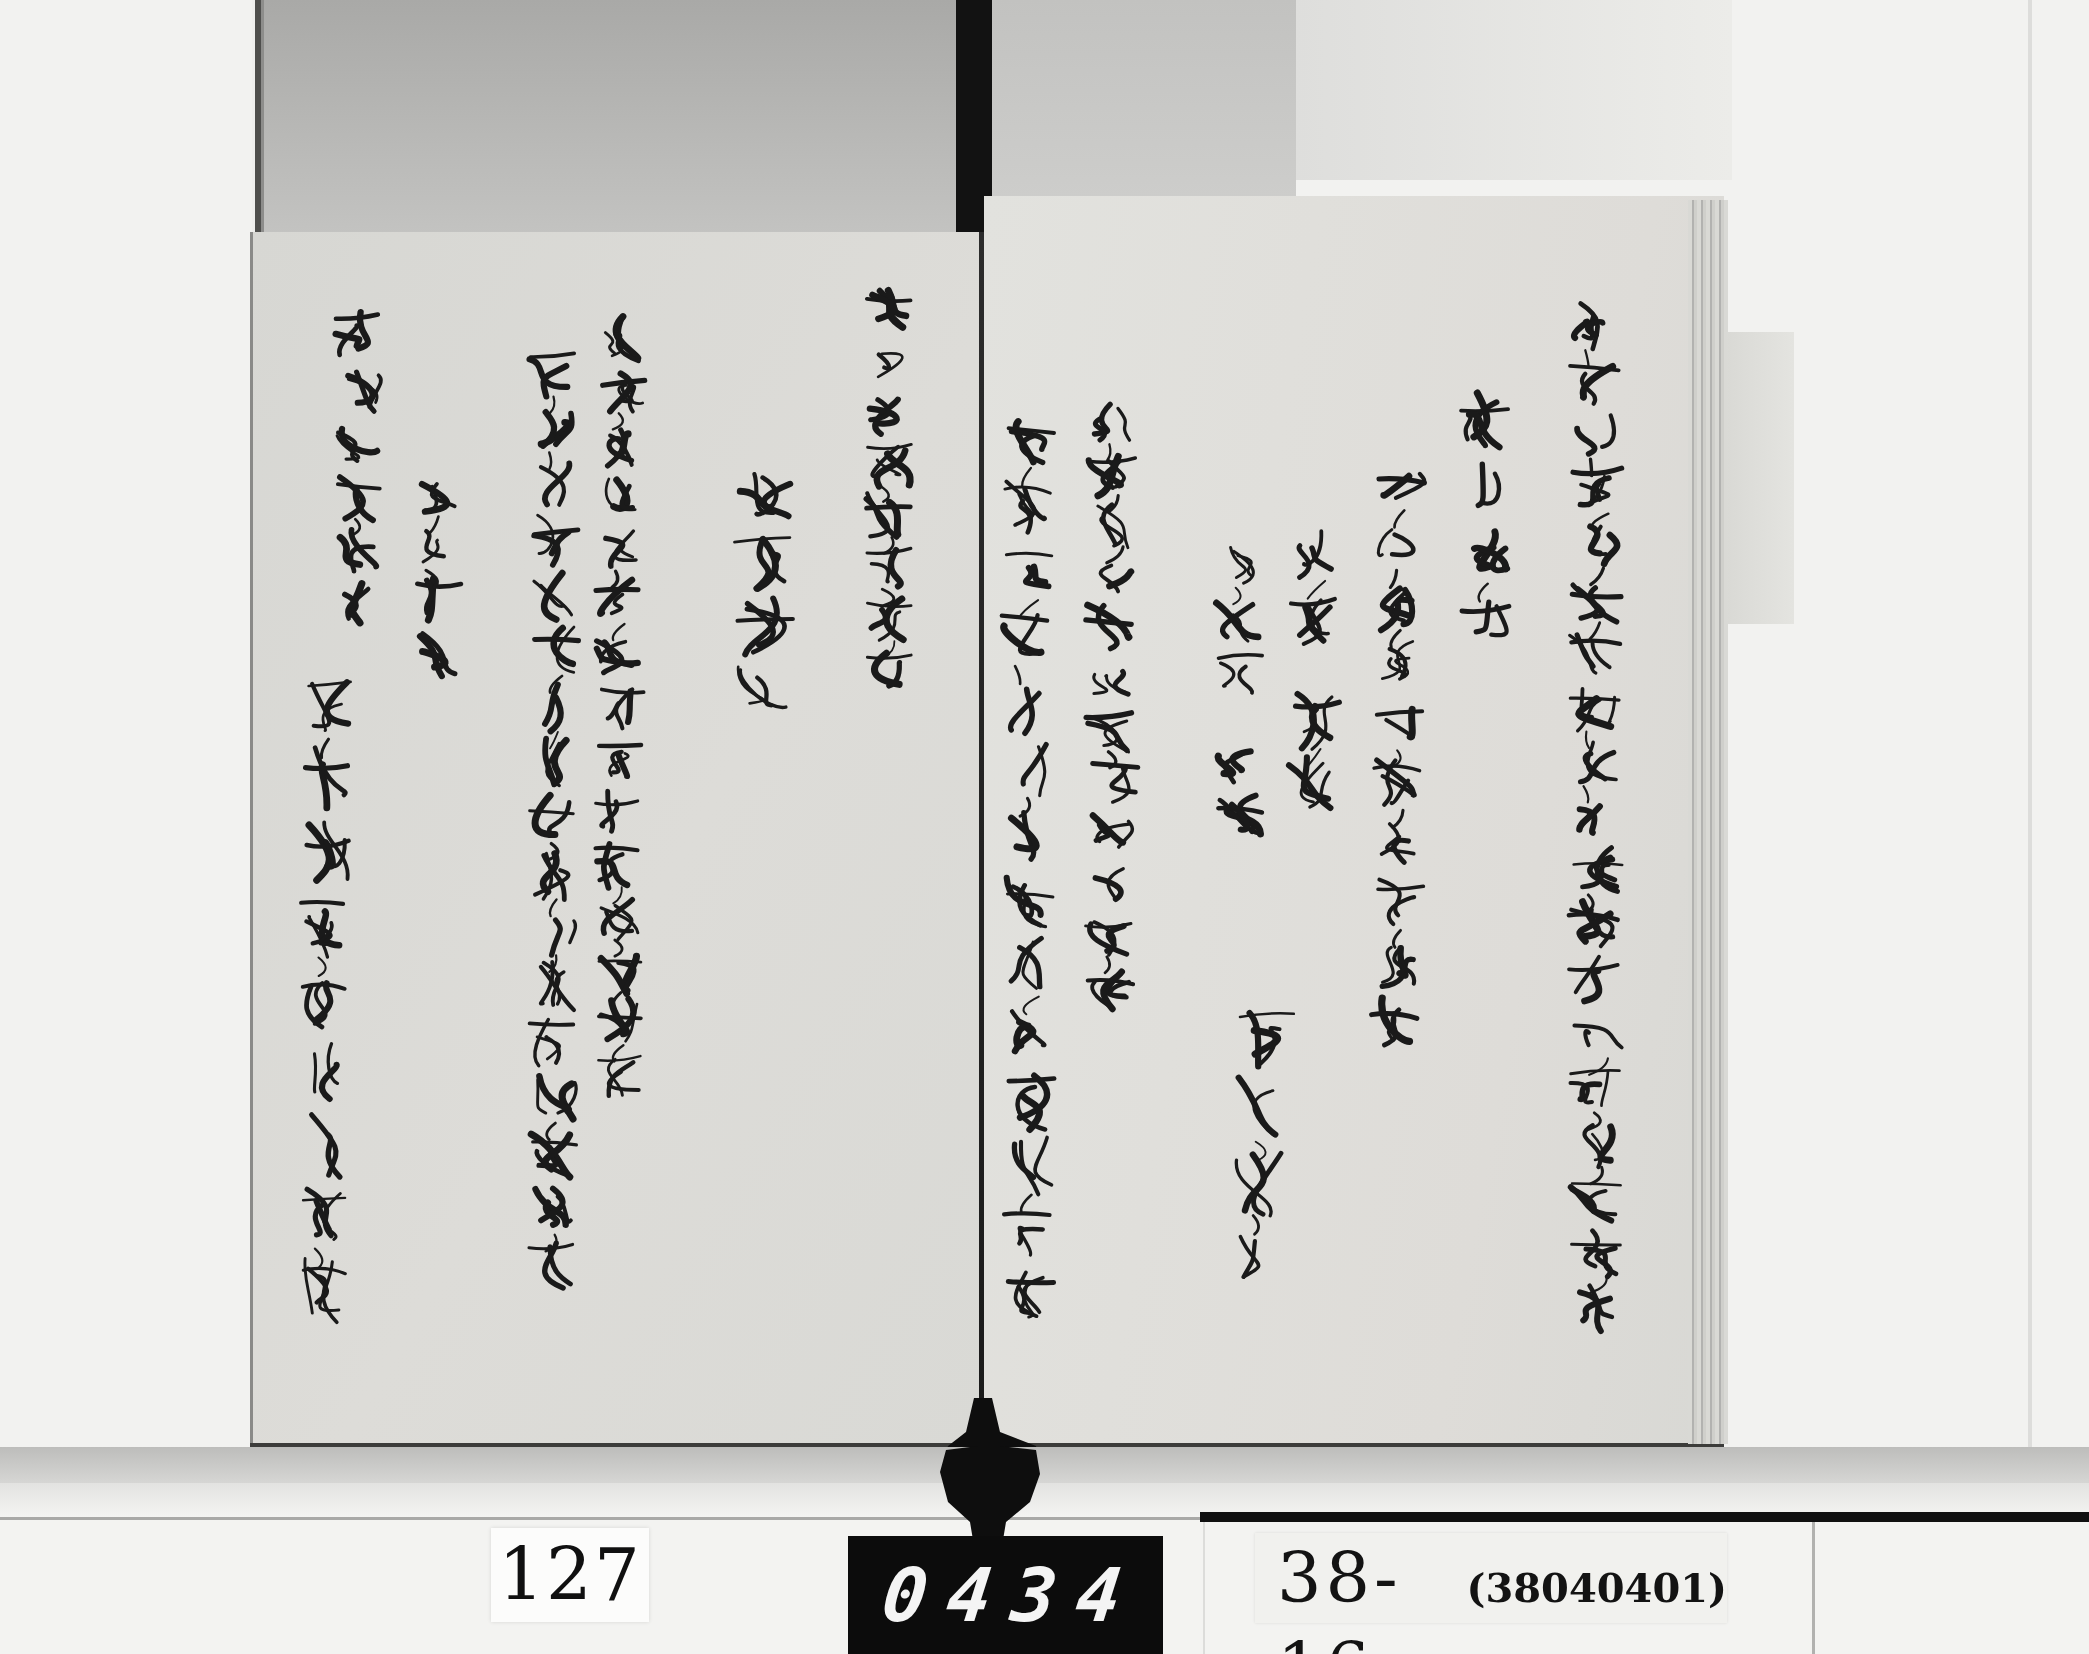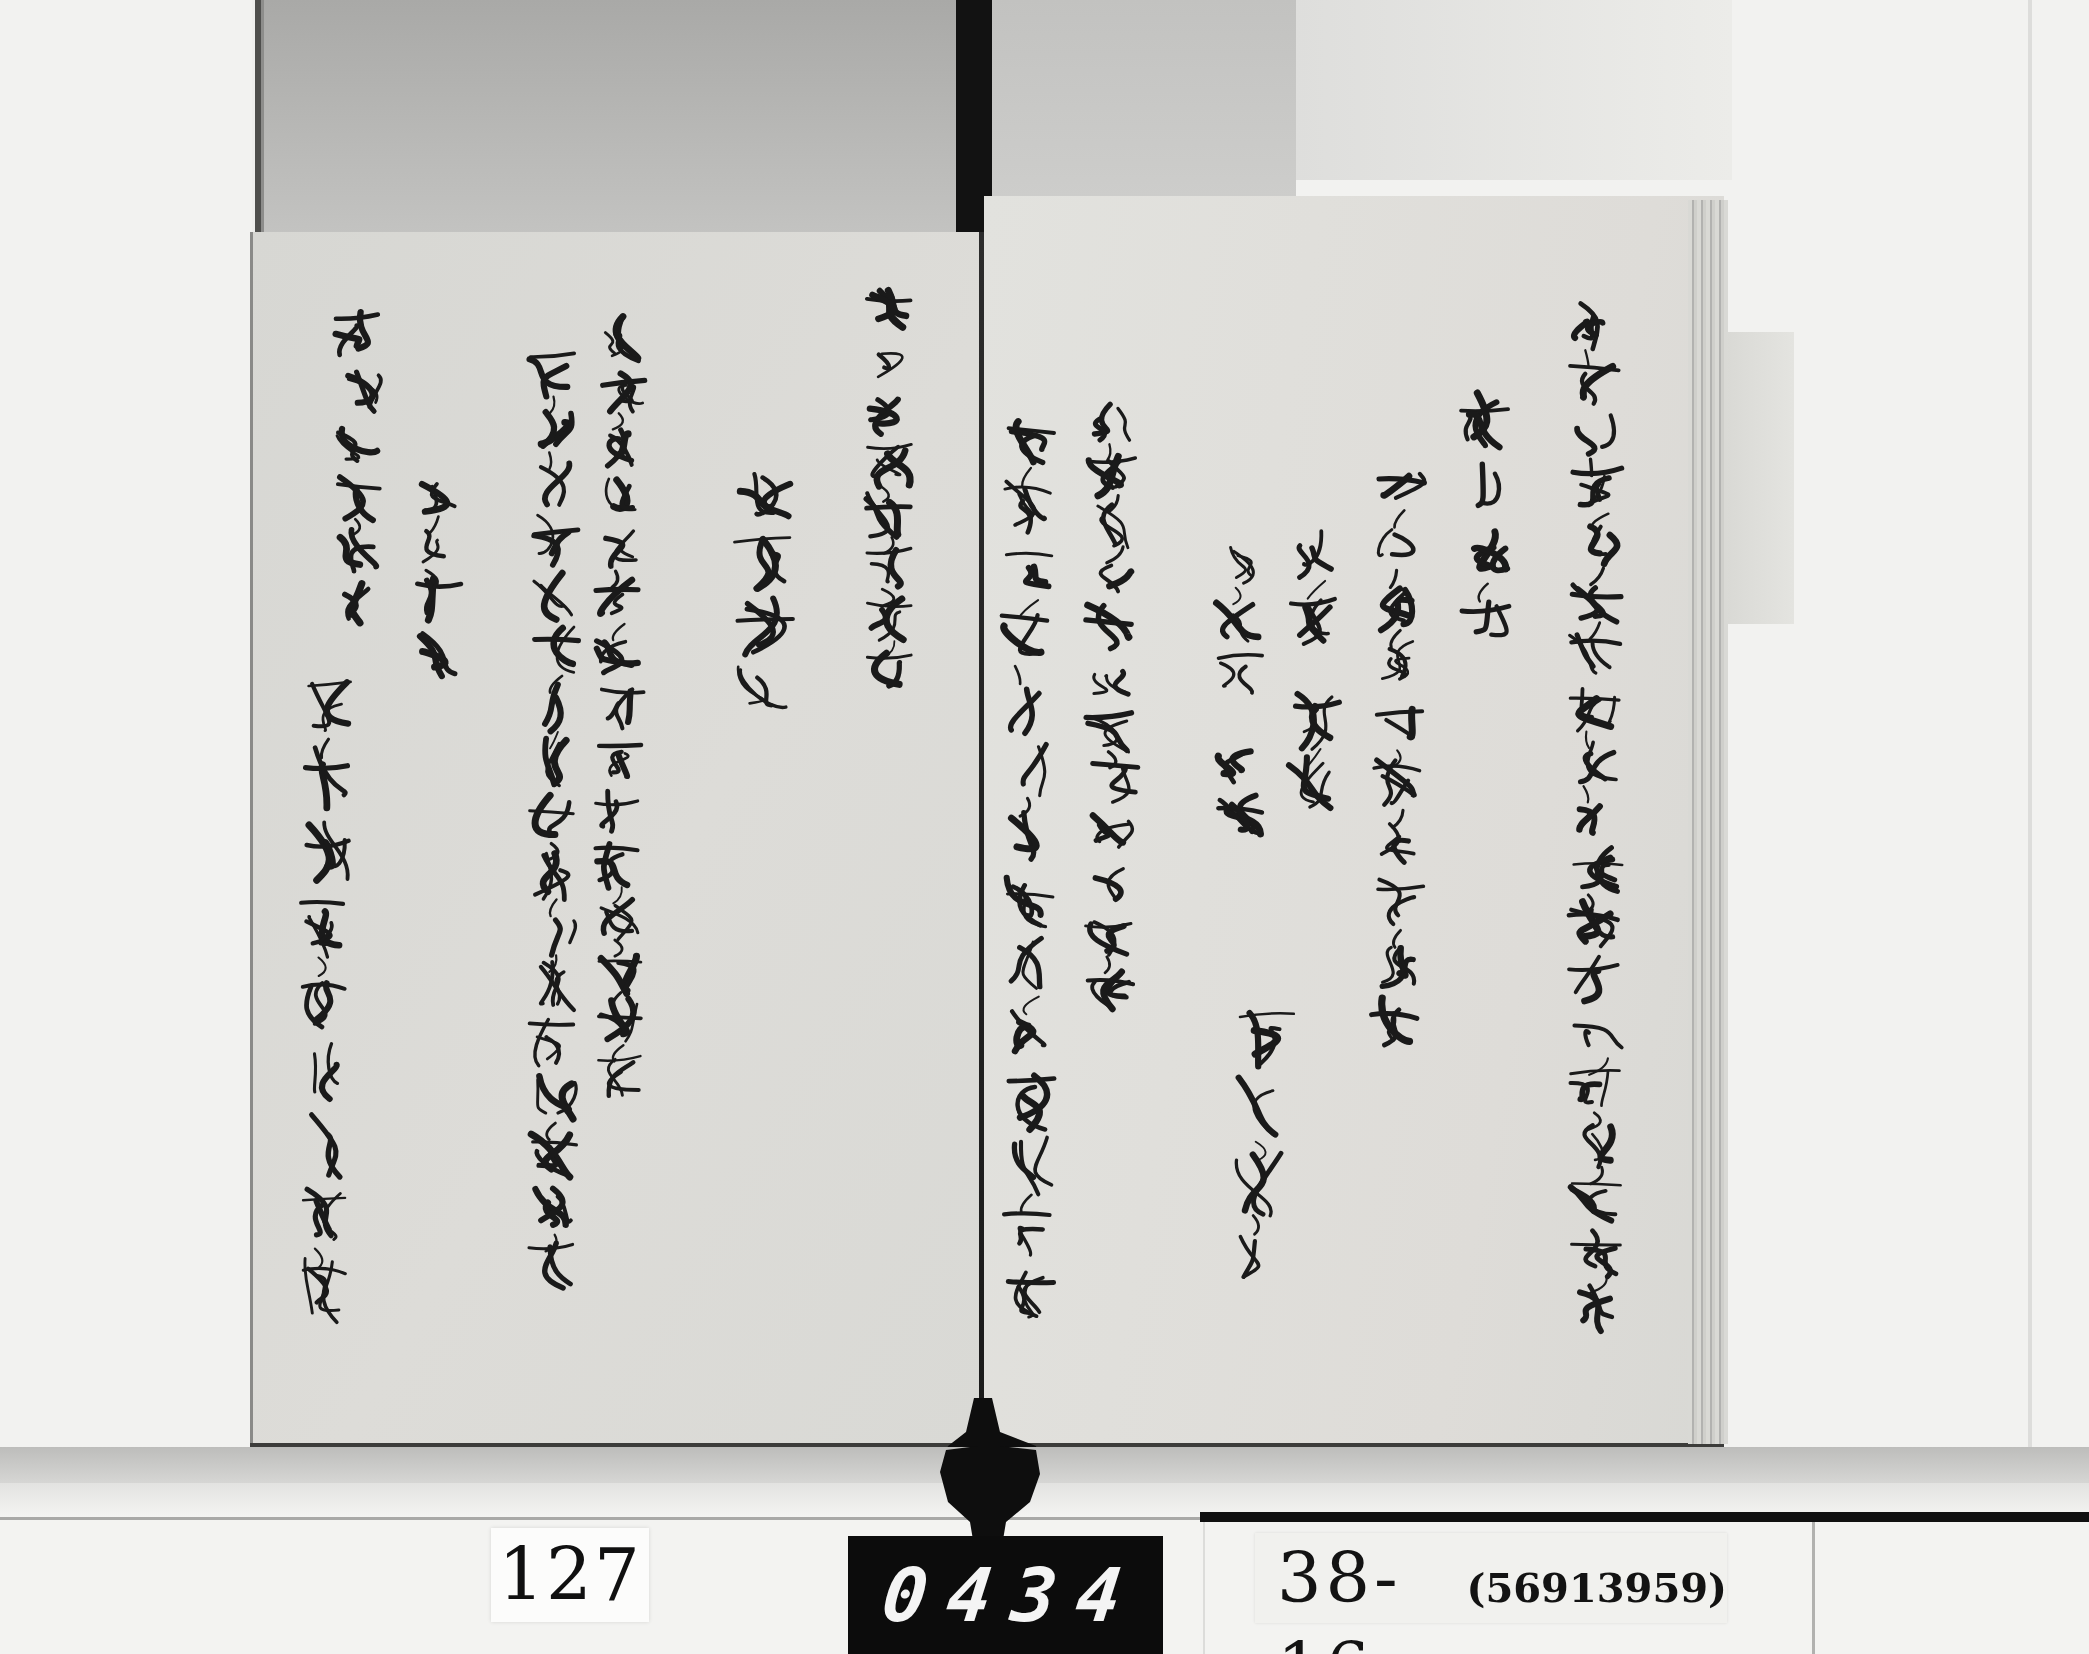--- a/index.html
+++ b/index.html
@@ -669,16 +669,16 @@
   <div class="abs page-number-card">
     <span>127</span>
   </div>
 
   <div class="abs counter-box">
     <span>0434</span>
   </div>
 
   <div class="abs shelf-label">
     <span class="big">38-16-1</span>
-    <span class="small">(56913959)</span>
+    <span class="small">(38040401)</span>
   </div>
 
 </div>
 
 </body></html>

